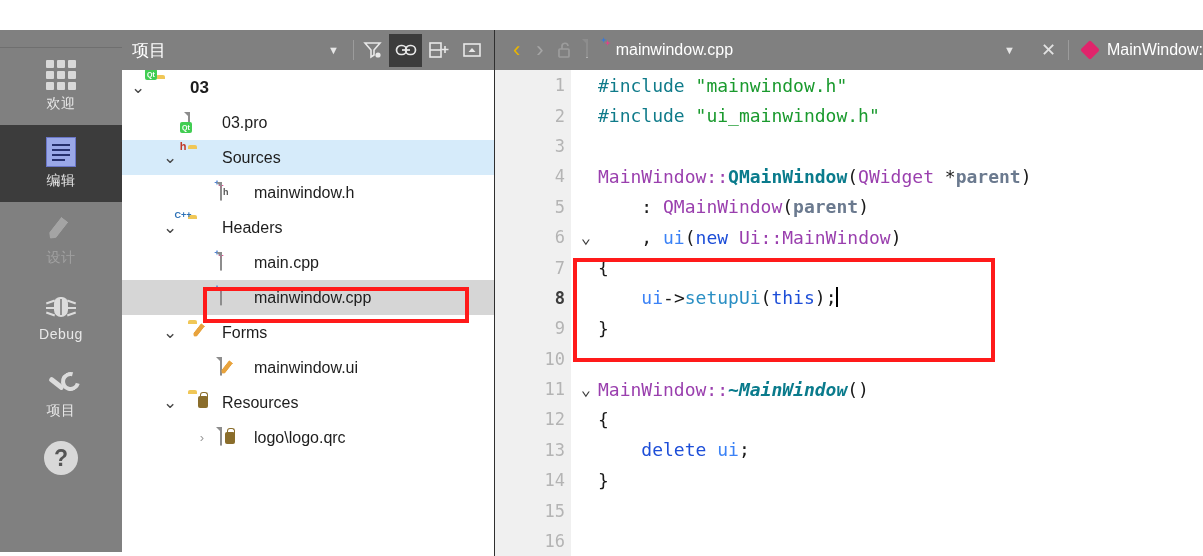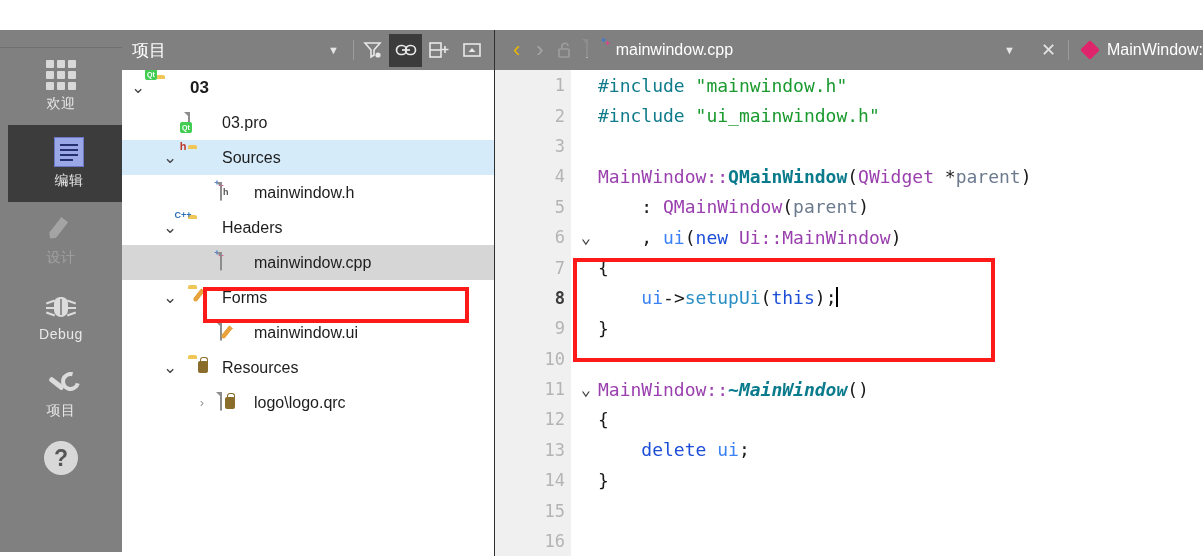--- a/index.html
+++ b/index.html
@@ -34,21 +34,21 @@
     width: 122px; height: 522px;
     background: #808080;
   }
   .ab-top-spacer { height: 18px; border-bottom: 1px solid #6f6f6f; }
   .ab-item {
     width: 122px; height: 77px;
     display: flex; flex-direction: column;
     align-items: center; justify-content: center;
     gap: 5px; cursor: default; position: relative;
   }
-  .ab-item.active { background: #3c3c3c; margin-left: 8px; }
+  .ab-item.active { background: #3c3c3c; }
   .ab-label { font-size: 14px; color: #e8e8e8; letter-spacing: .5px; }
   .ab-item.disabled .ab-label { color: #a0a0a0; }
 
   
   .icon-grid { width: 30px; height: 30px; display: grid;
     grid-template-columns: repeat(3,1fr); grid-template-rows: repeat(3,1fr); gap: 3px; }
   .icon-grid i { background: #d8d8d8; display: block; border-radius: 1px; }
   
   .icon-edit { width: 30px; height: 30px; background: #9aa8e8;
     border: 1px solid #6a76c8; display: flex; flex-direction: column;
@@ -170,21 +170,21 @@
     font-size:18px; white-space:pre; padding-left:27px; letter-spacing:0px; }
   .caret { display:inline-block; width:1.5px; height:20px; background:#000;
     vertical-align:middle; position:relative; top:-1px; }
 
   
   .t-pre   { color:#0f7b8a; }
   .t-str   { color:#1a9a2e; }
   .t-cls   { color:#9a3fae; }
   .t-fn    { color:#0a7b8c; font-weight:bold; }
   .t-dtor  { color:#0a7b8c; font-weight:bold; font-style:italic; }
-  .t-param { color:#6b7a8f; }
+  .t-param { color:#6b7a8f;font-weight:bold; }
   .t-kw    { color:#1d4ed8; }
   .t-var   { color:#3b82f6; }
   .t-call  { color:#2a8fc4; }
   .t-punct { color:#1a1a1a; }
 
   
   .annot { position:absolute; border:4px solid #ff1a1a; pointer-events:none; }
 </style>
 </head>
 <body>
@@ -306,20 +306,28 @@
           <span class="fi" style="margin-left: 10px;"><span class="page"><span class="star">
                 <span class="s1"></span>
                 <span class="s2"></span>
               </span><span style="position:absolute;left:2px;top:4px;font-size:9px;color:#555;font-weight:bold">h</span></span></span>
           <span class="tree-label">mainwindow.h</span>
         </div>
         <div class="row" style="padding-left: 40px;">
           <span class="arrow" style="font-size: 17px; line-height: 10px;">⌄</span>
           <span class="fi" style="margin-left: 10px;"><span class="folder"><span class="badge cpp">C++</span></span></span>
           <span class="tree-label">Headers</span>
+        </div>
+        <div class="row" style="padding-left: 72px;">
+          <span class="arrow empty"></span>
+          <span class="fi" style="margin-left: 10px;"><span class="page"><span class="star">
+                <span class="s1"></span>
+                <span class="s2"></span>
+              </span></span></span>
+          <span class="tree-label">main.cpp</span>
         </div>
         <div class="row hl-gray" style="padding-left: 72px;">
           <span class="arrow empty"></span>
           <span class="fi" style="margin-left: 10px;"><span class="page"><span class="star">
                 <span class="s1"></span>
                 <span class="s2"></span>
               </span></span></span>
           <span class="tree-label">mainwindow.cpp</span>
         </div>
         <div class="row" style="padding-left: 40px;">

